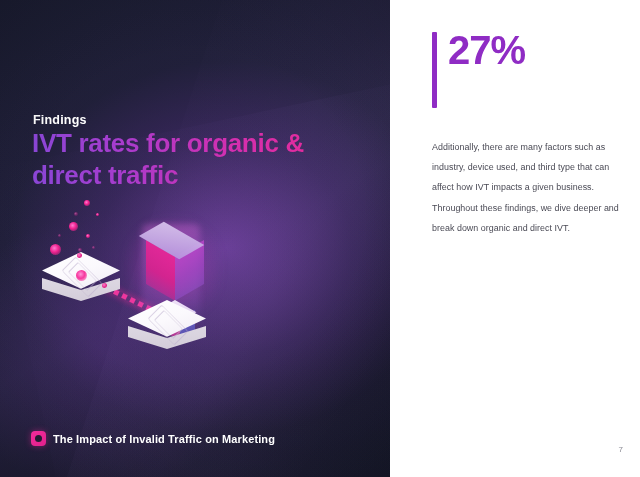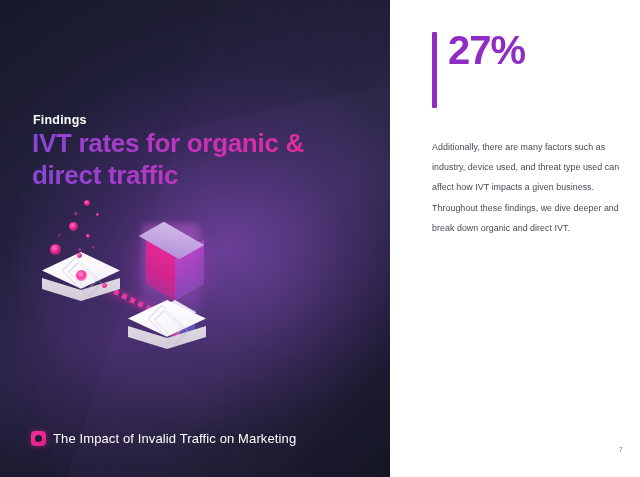--- a/index.html
+++ b/index.html
@@ -249,22 +249,22 @@
   }
   .logo-mark::after {
     content: "";
     position: absolute;
     left: 4px; top: 4px;
     width: 7px; height: 7px;
     border-radius: 50%;
     background: #231b33;
   }
   .footer-text {
-    font-size: 13px;
-    font-weight: normal;
+    font-size: 11px;
+    font-weight: bold;
     color: #ffffff;
     letter-spacing: 0.12px;
     white-space: nowrap;
   }
 
   
   .right-panel {
     position: absolute;
     left: 390px;
     top: 0;
@@ -399,20 +399,20 @@
   </div>
 
   <div class="right-panel">
 
     <div class="stat-block">
       <div class="accent-bar"></div>
       <div class="stat-number">27%</div>
     </div>
 
     <div class="body-copy">
-      <p>Additionally, there are many factors such as industry, device used, and threat type used can affect how IVT impacts a given business. Throughout these findings, we dive deeper and break down organic and direct IVT.</p>
+      <p>Additionally, there are many factors such as industry, device used, and third type that can affect how IVT impacts a given business. Throughout these findings, we dive deeper and break down organic and direct IVT.</p>
     </div>
 
     <div class="page-number">7</div>
 
   </div>
 
 </div>
 
 </body></html>

